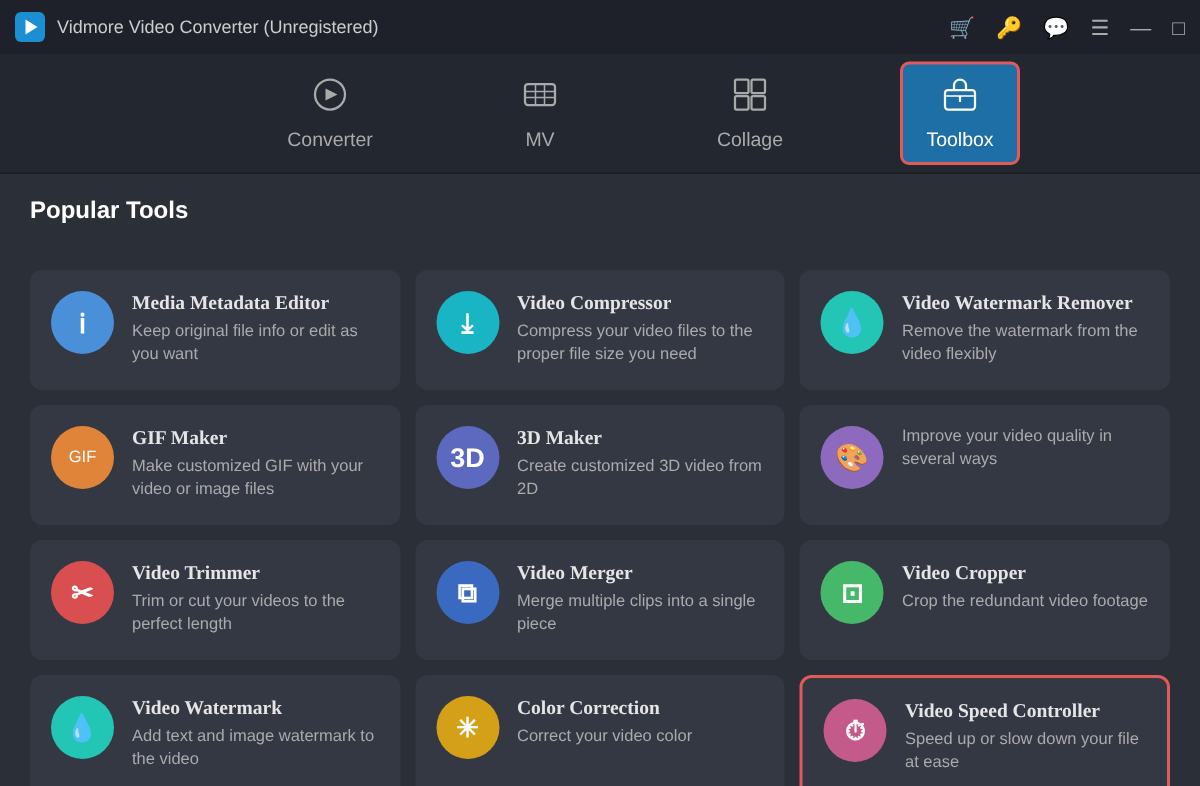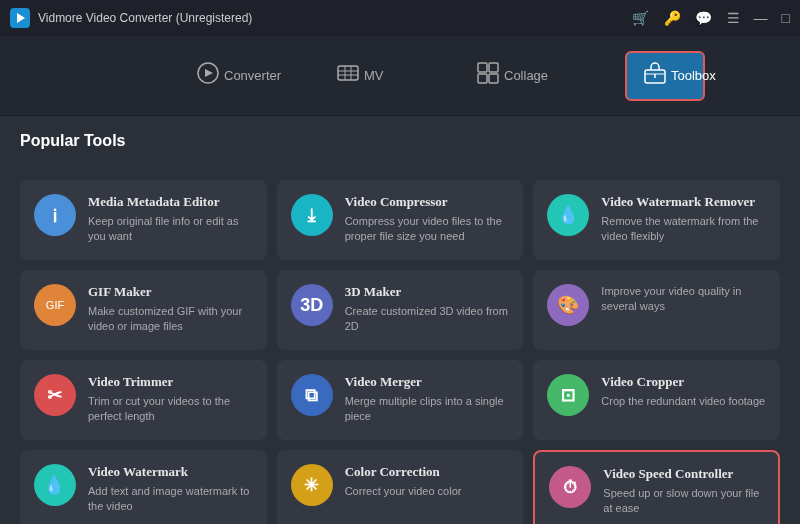--- a/index.html
+++ b/index.html
@@ -50,40 +50,39 @@
       background: #23272f;
       height: 80px;
       display: flex;
       align-items: center;
       padding: 0 180px;
       gap: 60px;
       border-bottom: 1px solid #1a1d24;
     }
     .nav-tab {
       display: flex;
-      flex-direction: row;
+      flex-direction: column;
       align-items: center;
       gap: 4px;
       cursor: pointer;
       padding: 8px 16px;
       border-radius: 6px;
       min-width: 80px;
     }
     .nav-tab .tab-icon {
       font-size: 22px;
       color: #aaa;
     }
     .nav-tab .tab-label {
       font-size: 13px;
       color: #aaa;
     }
     .nav-tab.active {
       background: #1e6fa5;
       border: 2px solid #e05a5a;
-      margin-left: 25px;
     }
     .nav-tab.active .tab-icon,
     .nav-tab.active .tab-label {
       color: #fff;
     }
 
     
     #main-content {
       padding: 16px 20px;
       background: #2b2f38;

